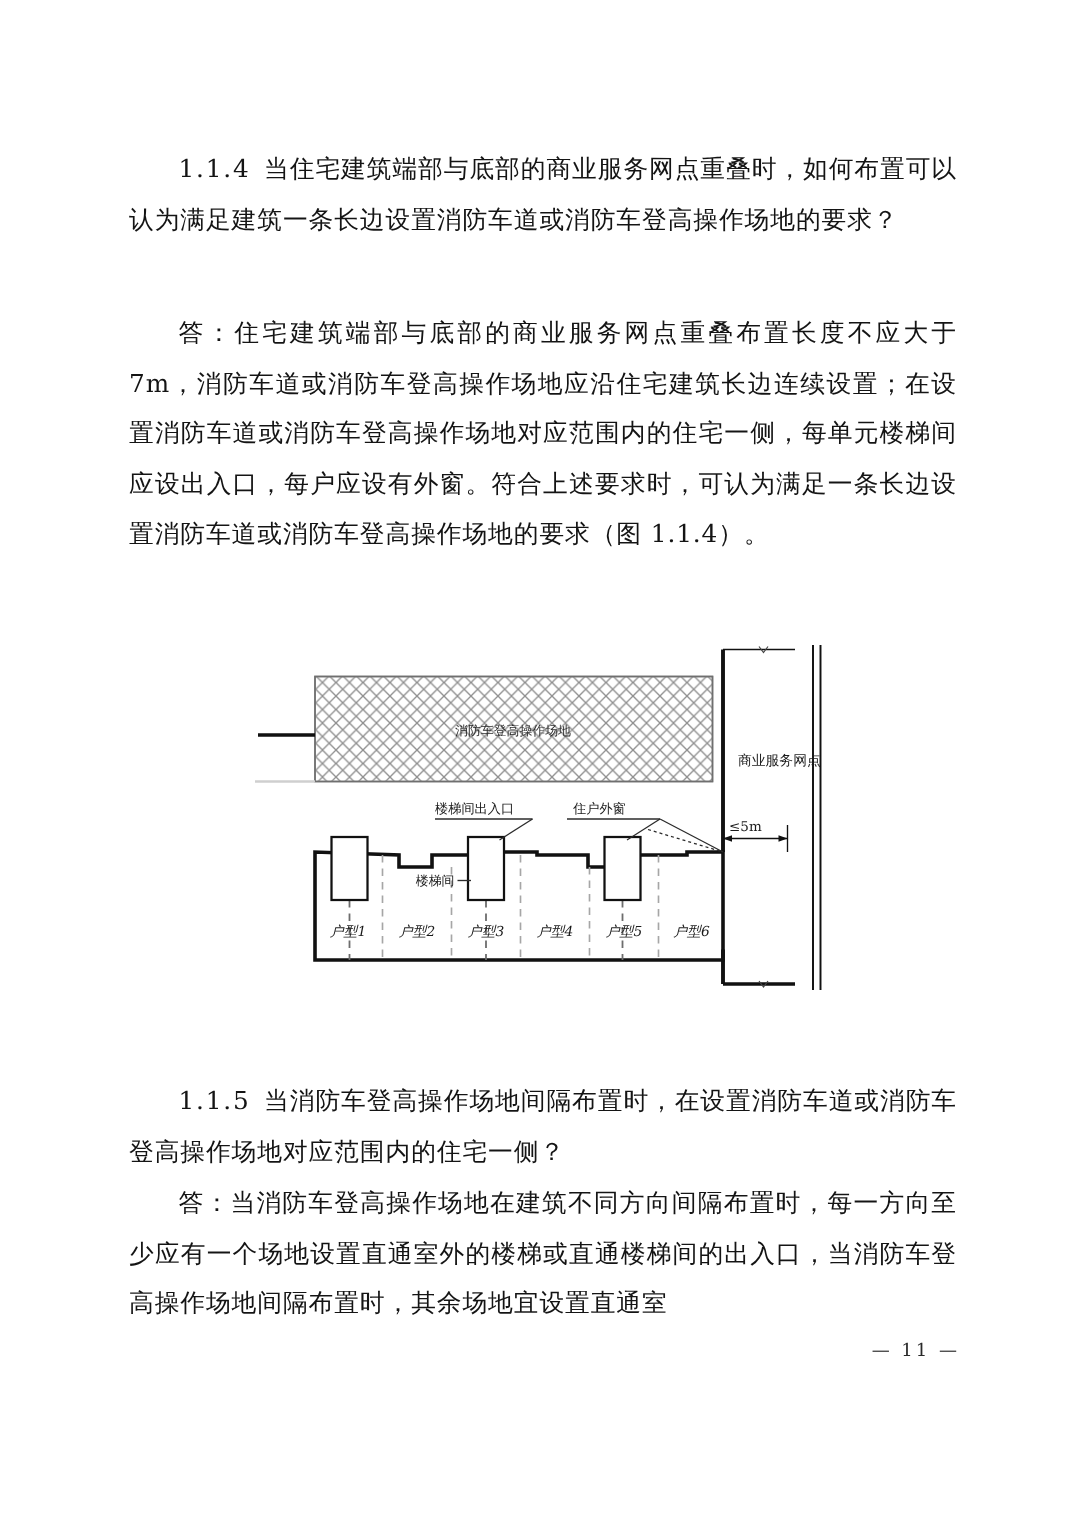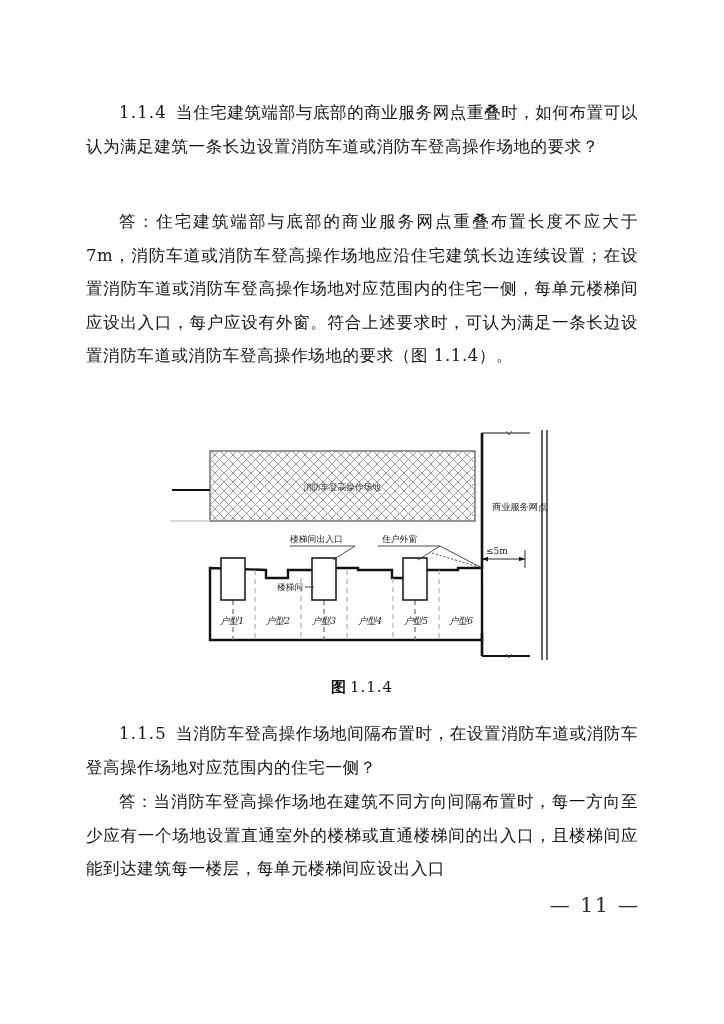--- a/index.html
+++ b/index.html
@@ -71,21 +71,21 @@
     letter-spacing: 1px;
     color: #141414;
   }
   .fig-caption .cap-label { font-weight: 700; padding-right: 3px; }
 
   
   .page-number {
     position: absolute;
     top: 893px;
     right: 84px;
-    font-size: 20px;
+    font-size: 12px;
     letter-spacing: 2px;
     color: #2a2a2a;
   }
 </style>
 </head>
 <body>
 
 <div class="page">
 
   <div class="textblock" id="para-q114">
@@ -180,29 +180,26 @@
         <text x="62" y="196">户型1</text>
         <text x="108" y="196">户型2</text>
         <text x="154" y="196">户型3</text>
         <text x="200" y="196">户型4</text>
         <text x="246" y="196">户型5</text>
         <text x="291" y="196">户型6</text>
       </g>
     </svg>
   </div>
 
-  <div class="fig-caption">
-    <span class="cap-label">图</span><span>1.1.4</span>
-  </div>
 
   <div class="textblock" id="para-q115">
     <p>
       <span class="q-num">1.1.5</span><span>当消防车登高操作场地间隔布置时，在设置消防车道或消防车登高操作场地对应范围内的住宅一侧？</span>
     </p>
   </div>
 
   <div class="textblock" id="para-a115">
-    <p>答：当消防车登高操作场地在建筑不同方向间隔布置时，每一方向至少应有一个场地设置直通室外的楼梯或直通楼梯间的出入口，且楼梯间应能到达建筑每一楼层，每单元楼梯间应设出入口</p>
+    <p>答：当消防车登高操作场地在建筑不同方向间隔布置时，每一方向至少应有一个场地设置直通室外的楼梯或直通楼梯间的出入口，当消防车登高操作场地间隔布置时，其余场地宜设置直通室</p>
   </div>
 
   <div class="page-number">— 11 —</div>
 
 </div>
 
 </body></html>

